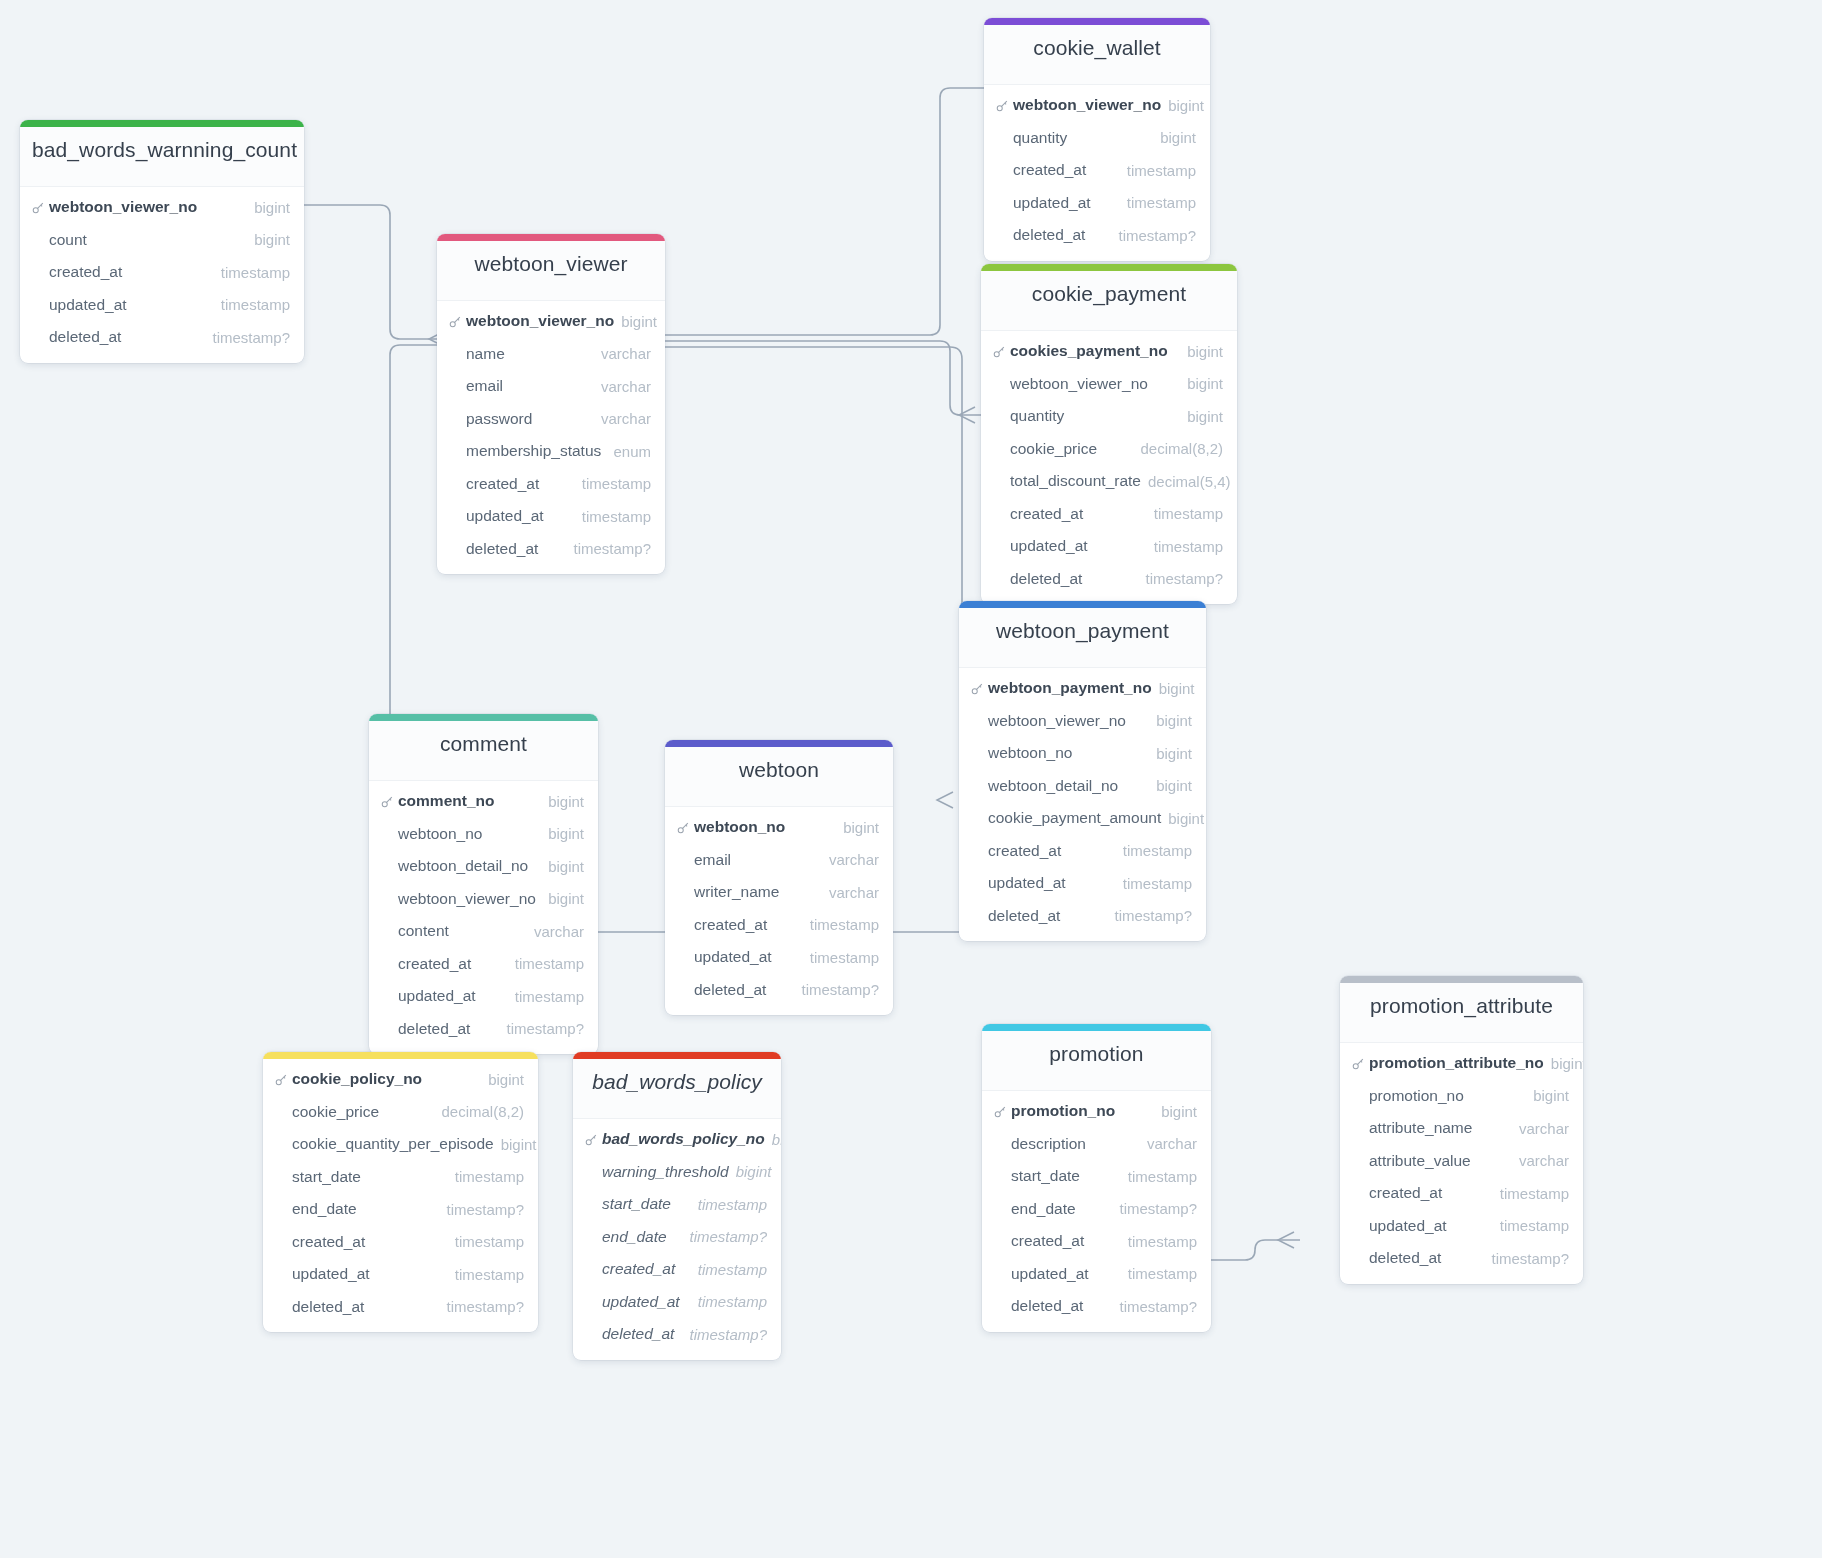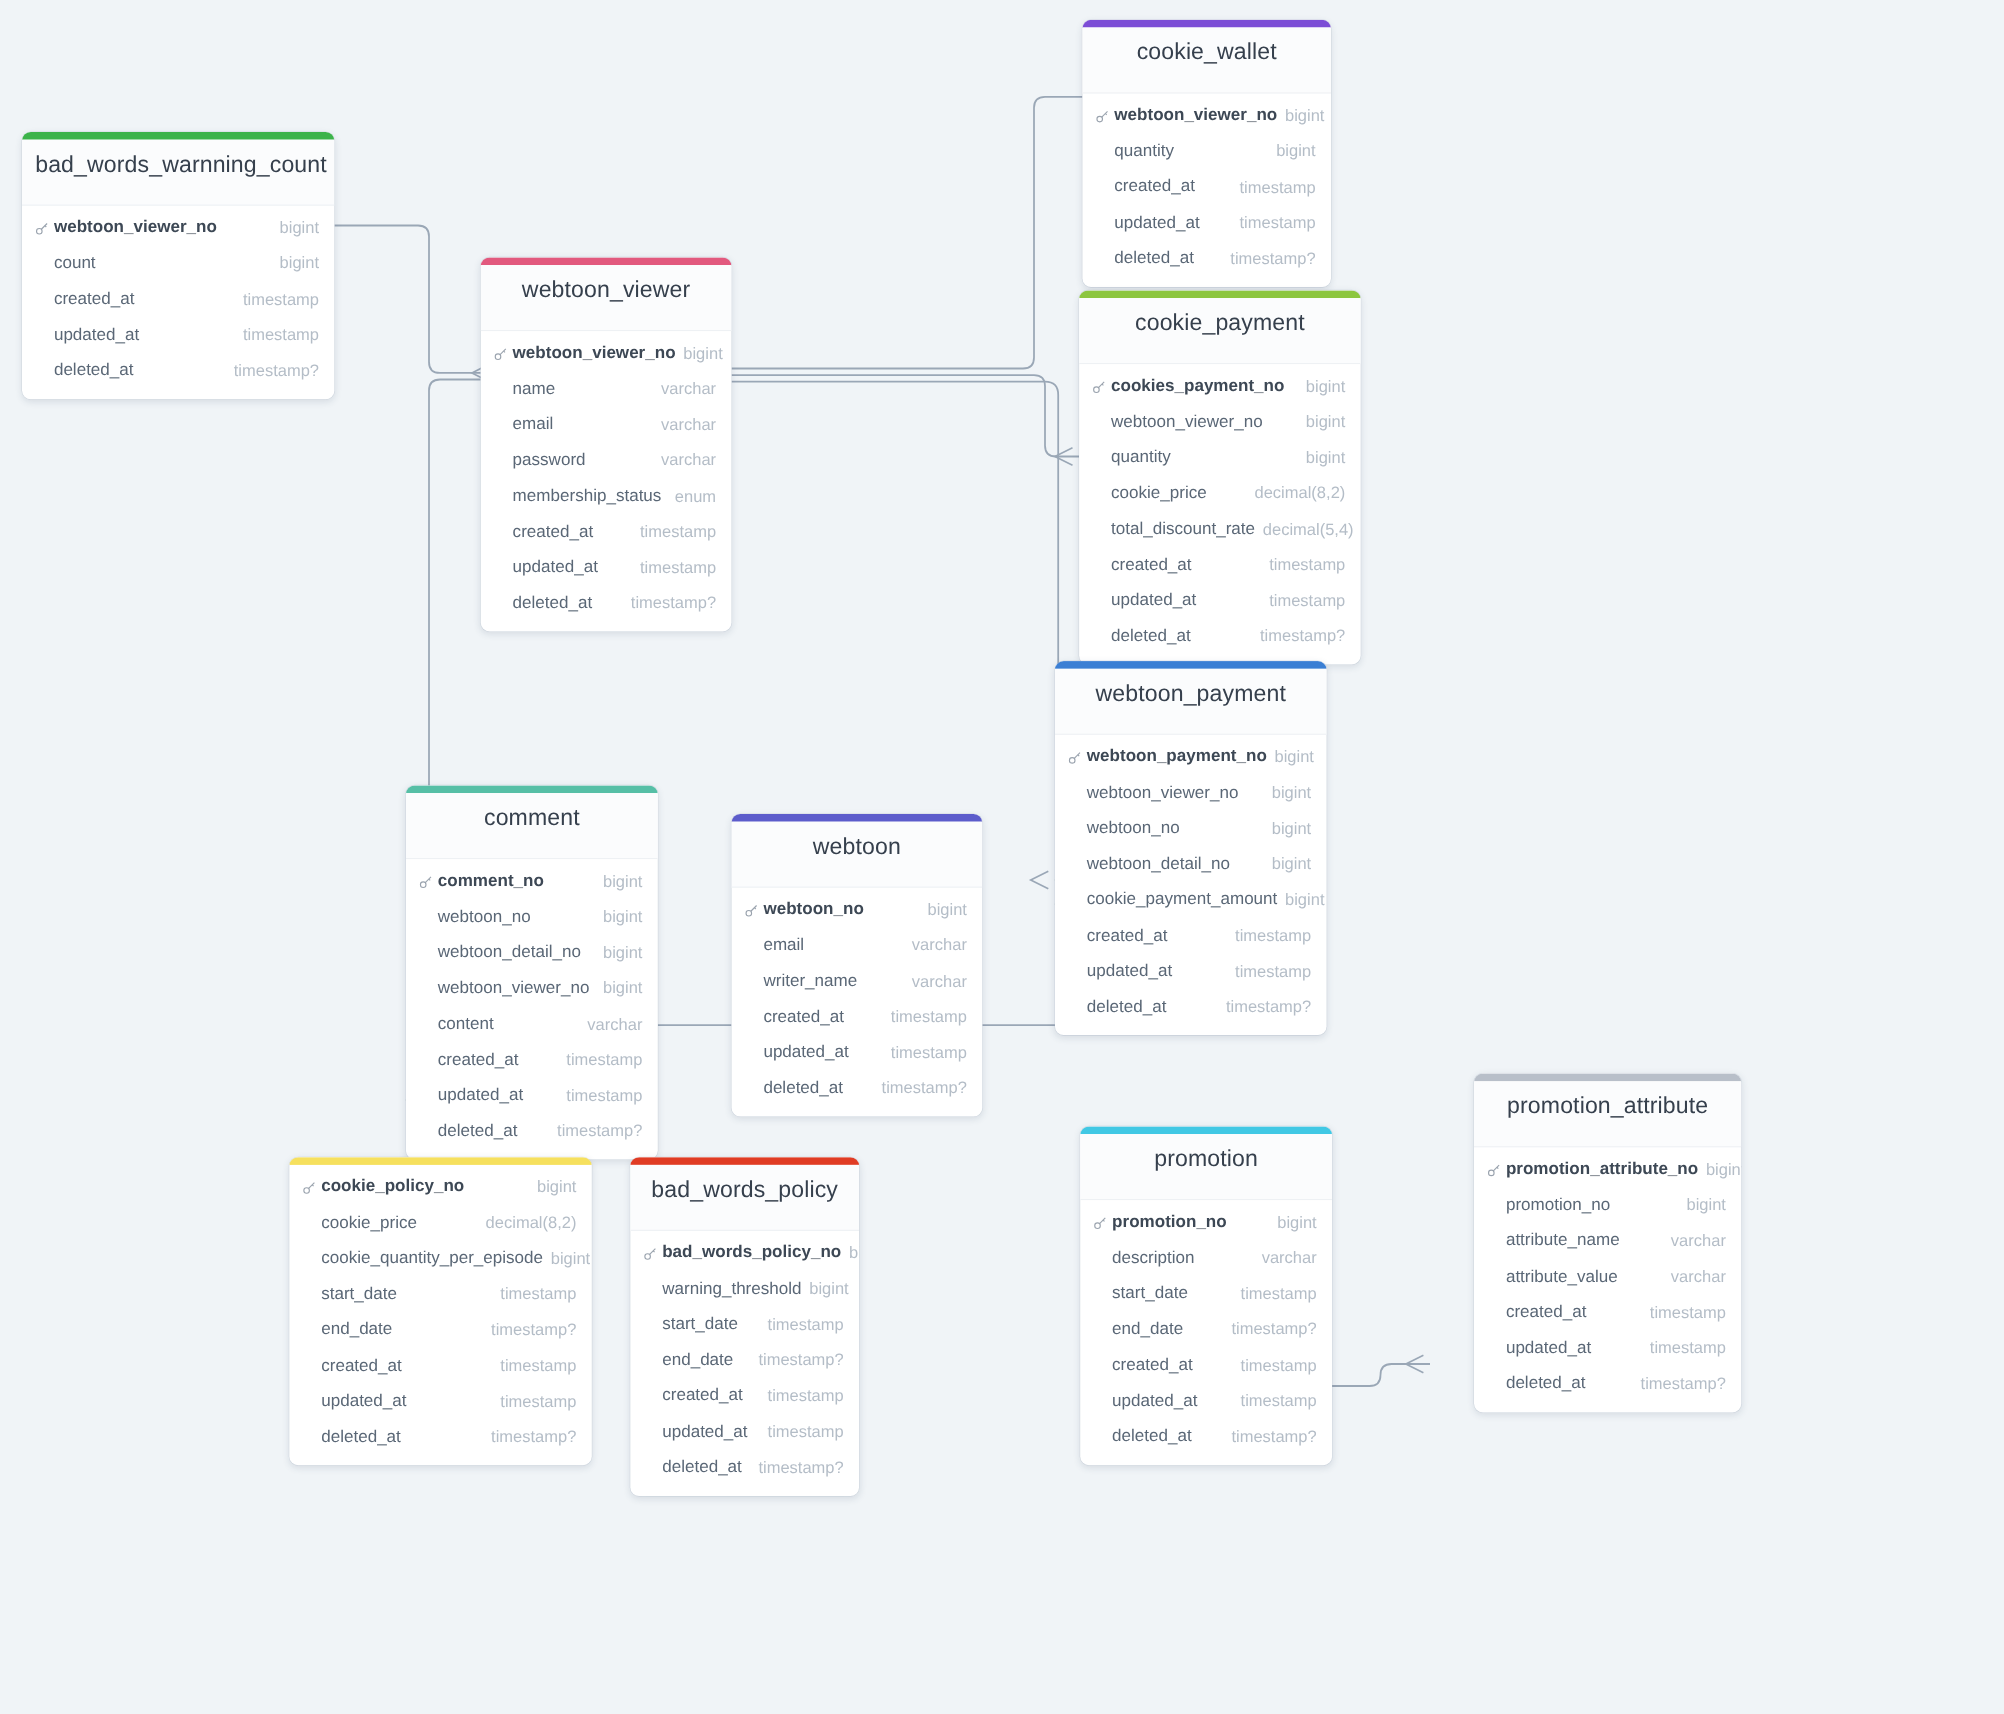--- a/index.html
+++ b/index.html
@@ -637,21 +637,21 @@
           <span class="ftype">timestamp</span>
         </div>
         <div class="field-row">
           <span class="key-slot"></span>
           <span class="fname">deleted_at</span>
           <span class="spacer"></span>
           <span class="ftype">timestamp?</span>
         </div>
       </div>
     </div>
-    <div class="table-card" style="left: 573px; top: 1052px; width: 208px;">
+    <div class="table-card" style="left: 573px; top: 1052px; width: 208px; font-style: italic;">
       <div class="accent" style="background: rgb(224, 60, 36);"></div>
       <div class="table-title">bad_words_policy</div>
       <div class="fields">
         <div class="field-row pk">
           <span class="key-slot">
             <svg class="key-icon" width="13" height="13" viewBox="0 0 16 16">
               <g fill="none" stroke="#9aa3ae" stroke-width="1.25">
                 <circle cx="4.6" cy="11.4" r="3.1"></circle>
                 <path d="M6.9 9.1 L13.3 2.7"></path>
                 <path d="M10.9 5.1 L12.4 6.6"></path>

